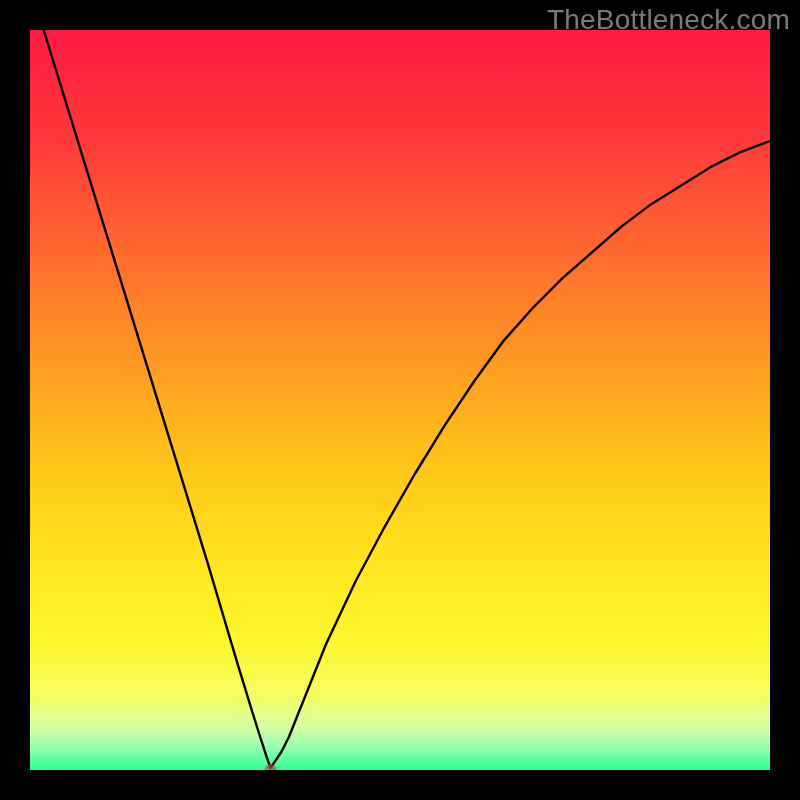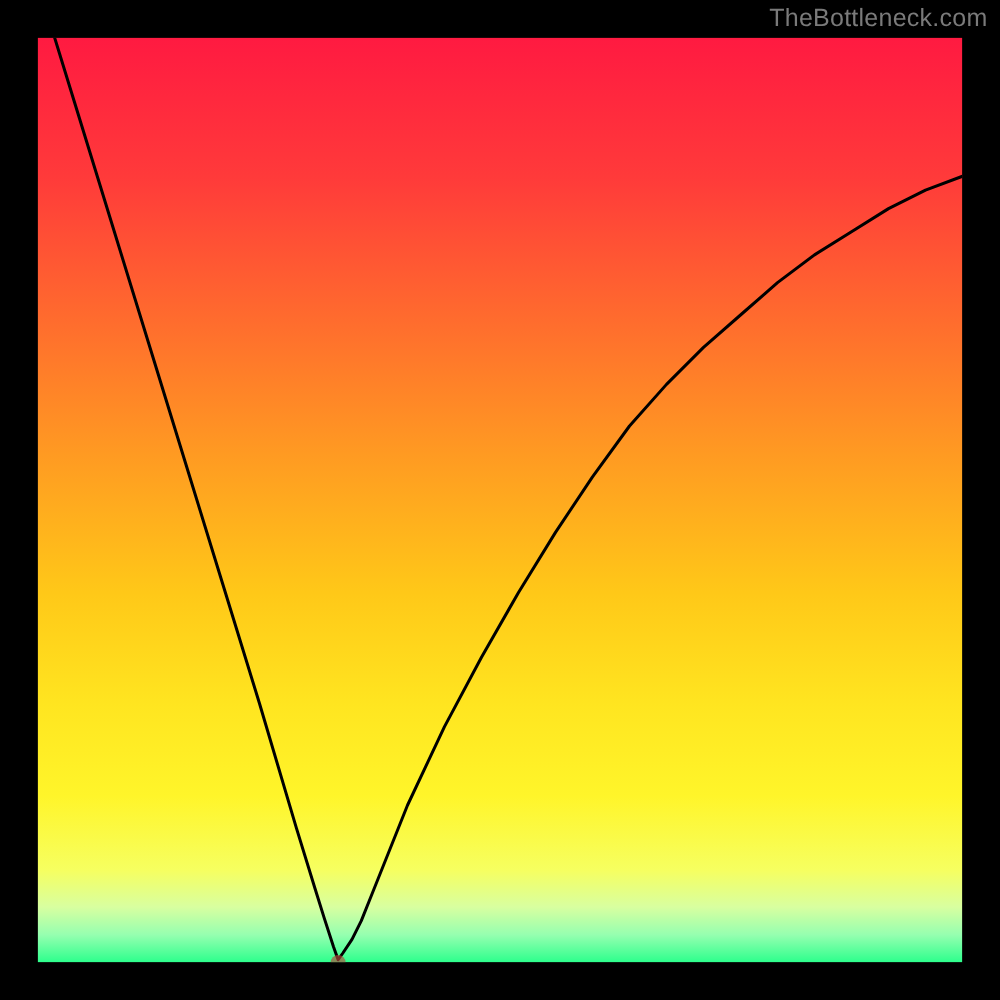--- a/index.html
+++ b/index.html
@@ -14,21 +14,21 @@
     position: relative;
     width: 800px;
     height: 800px;
     background: #000;
   }
   #watermark {
     position: absolute;
     top: 4px;
     right: 10px;
     color: #7a7a7a;
-    font-size: 20px;
+    font-size: 28px;
     font-weight: 500;
     letter-spacing: 0.2px;
     z-index: 10;
   }
   #plot-area {
     position: absolute;
     left: 30px;
     top: 30px;
     width: 740px;
     height: 740px;

